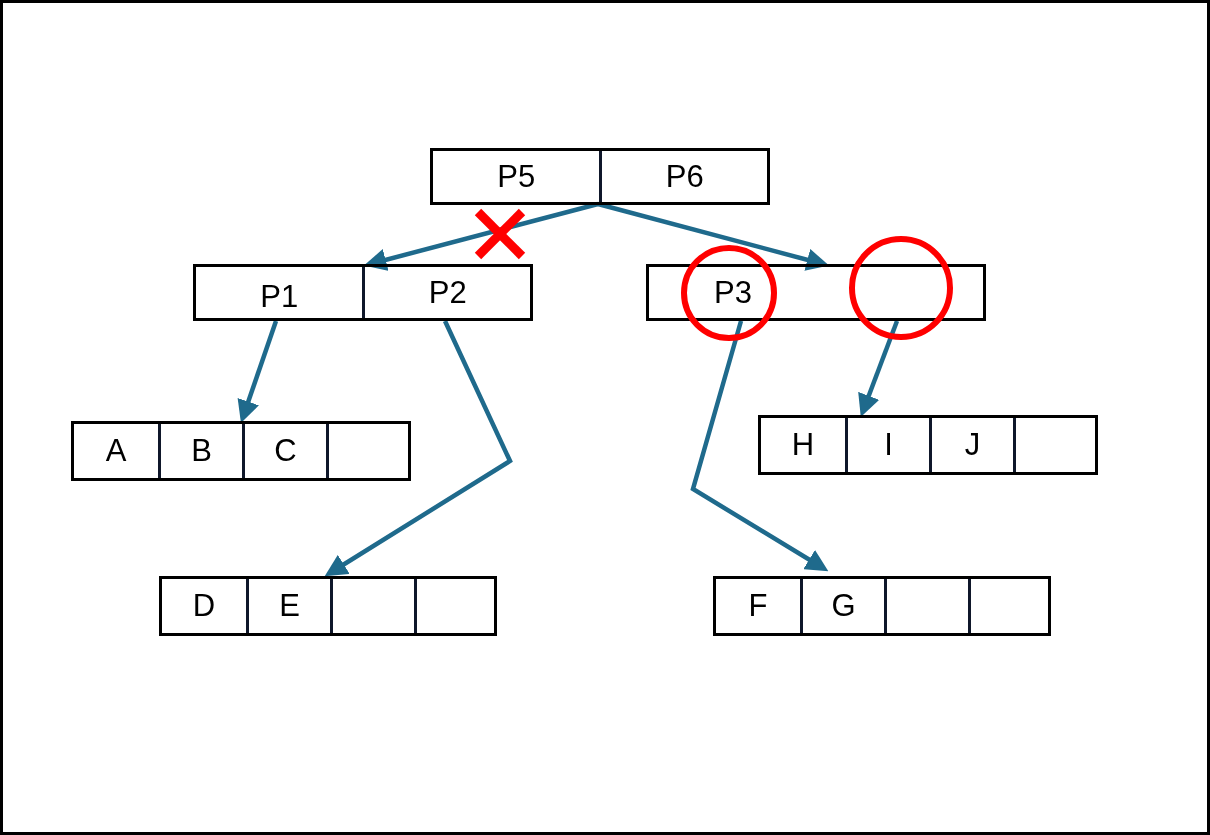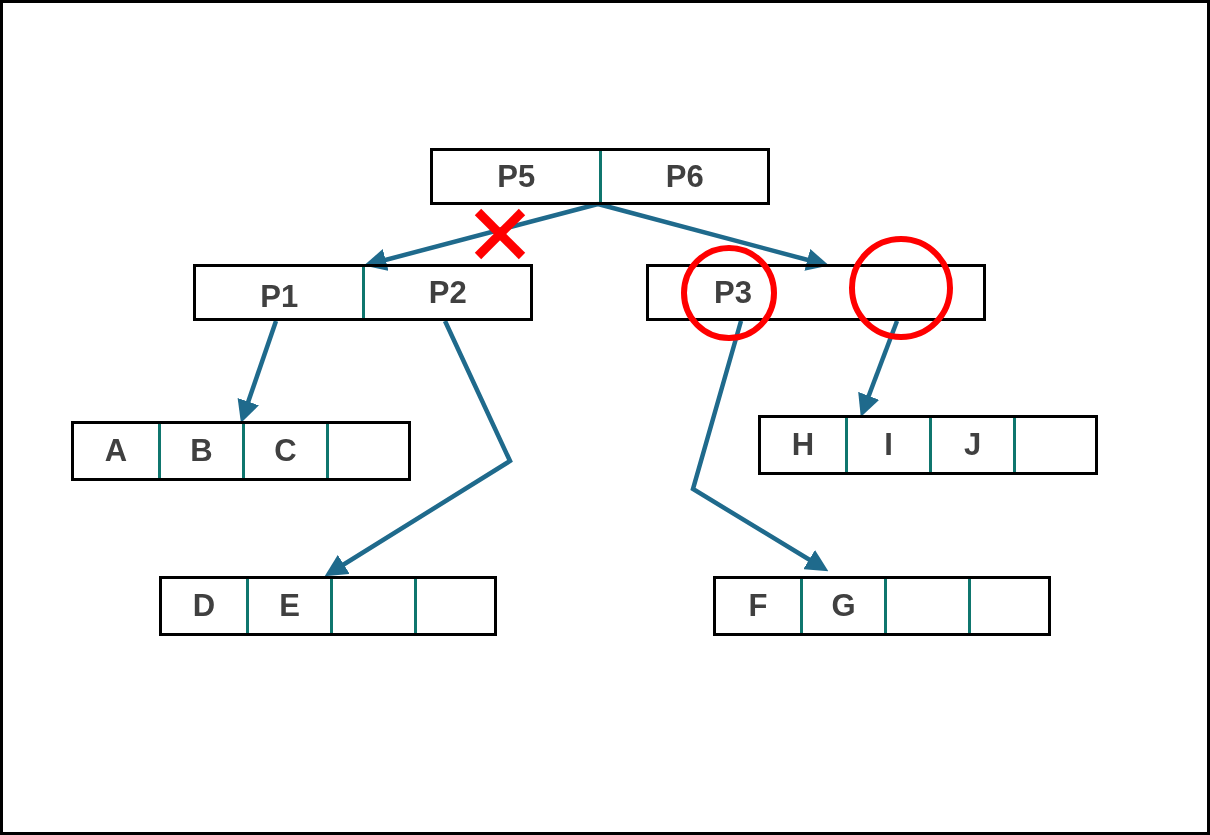--- a/index.html
+++ b/index.html
@@ -33,26 +33,26 @@
     box-sizing: border-box;
     border: 3px solid #000000;
     background: transparent;
     z-index: 3;
   }
   .cell {
     box-sizing: border-box;
     display: flex;
     align-items: center;
     justify-content: center;
-    font-weight: bold;
-    color: #404040;
+    font-weight: normal;
+    color: #000000;
     background: transparent;
   }
   .cell + .cell {
-    border-left: 3px solid #0f766e;
+    border-left: 3px solid #0f172a;
   }
   .node-pointer .cell {
     font-size: 31px;
   }
   .node-leaf .cell {
     font-size: 31px;
   }
   .annot-circle {
     position: absolute;
     box-sizing: border-box;

